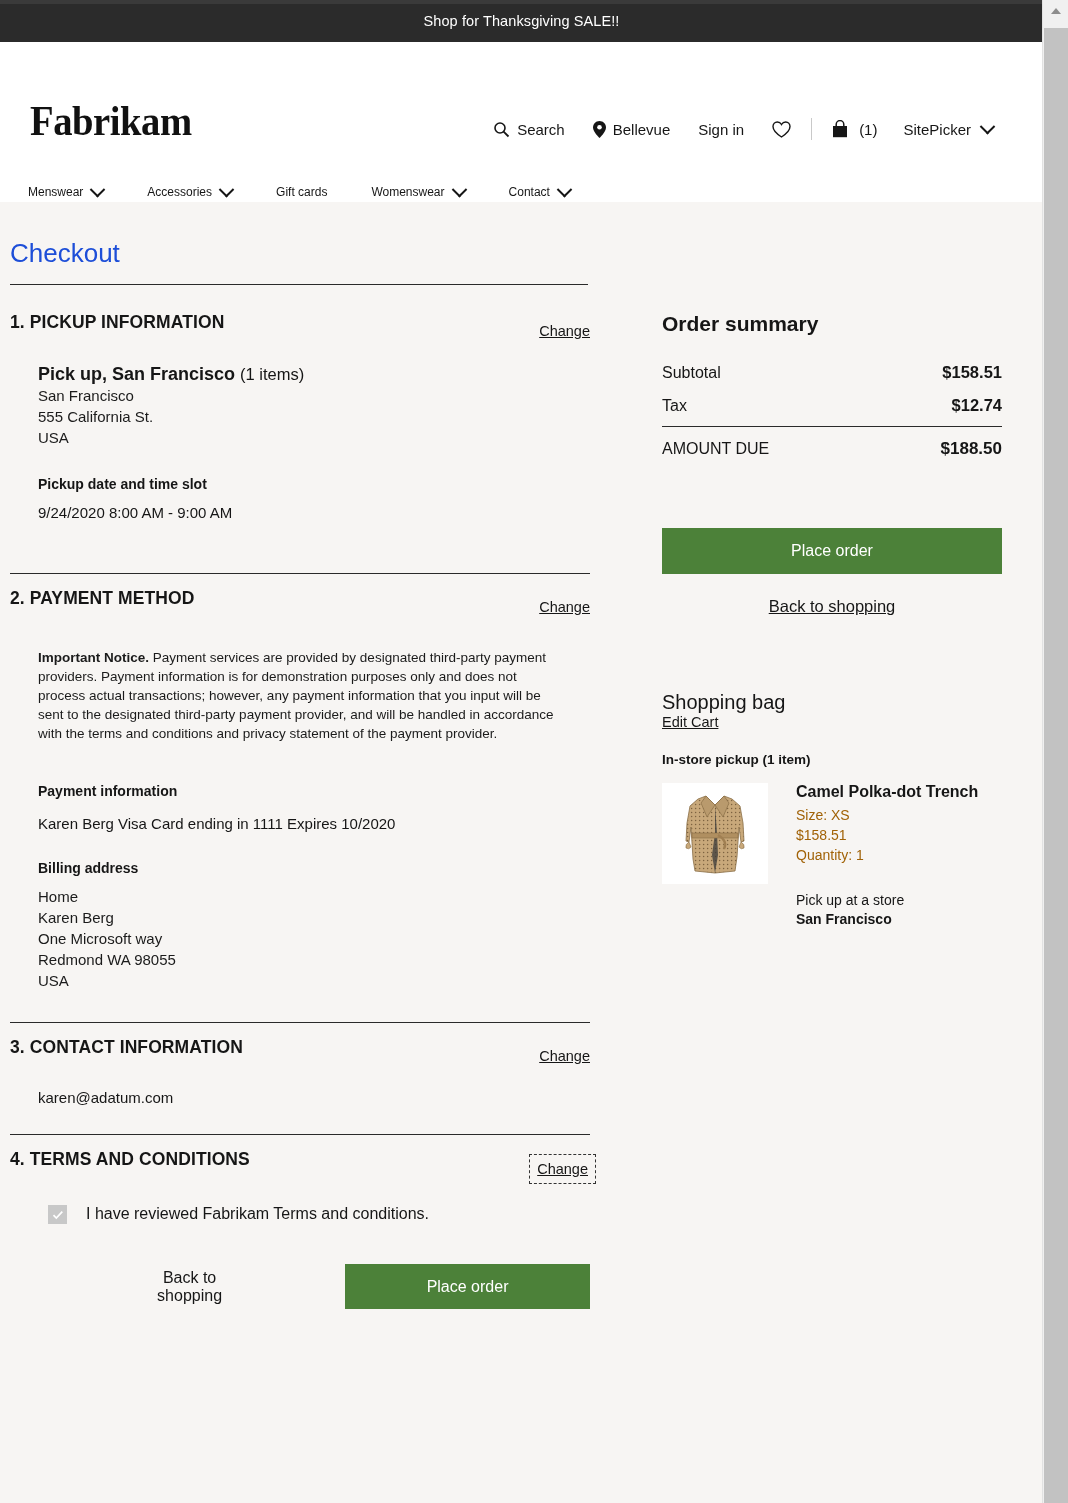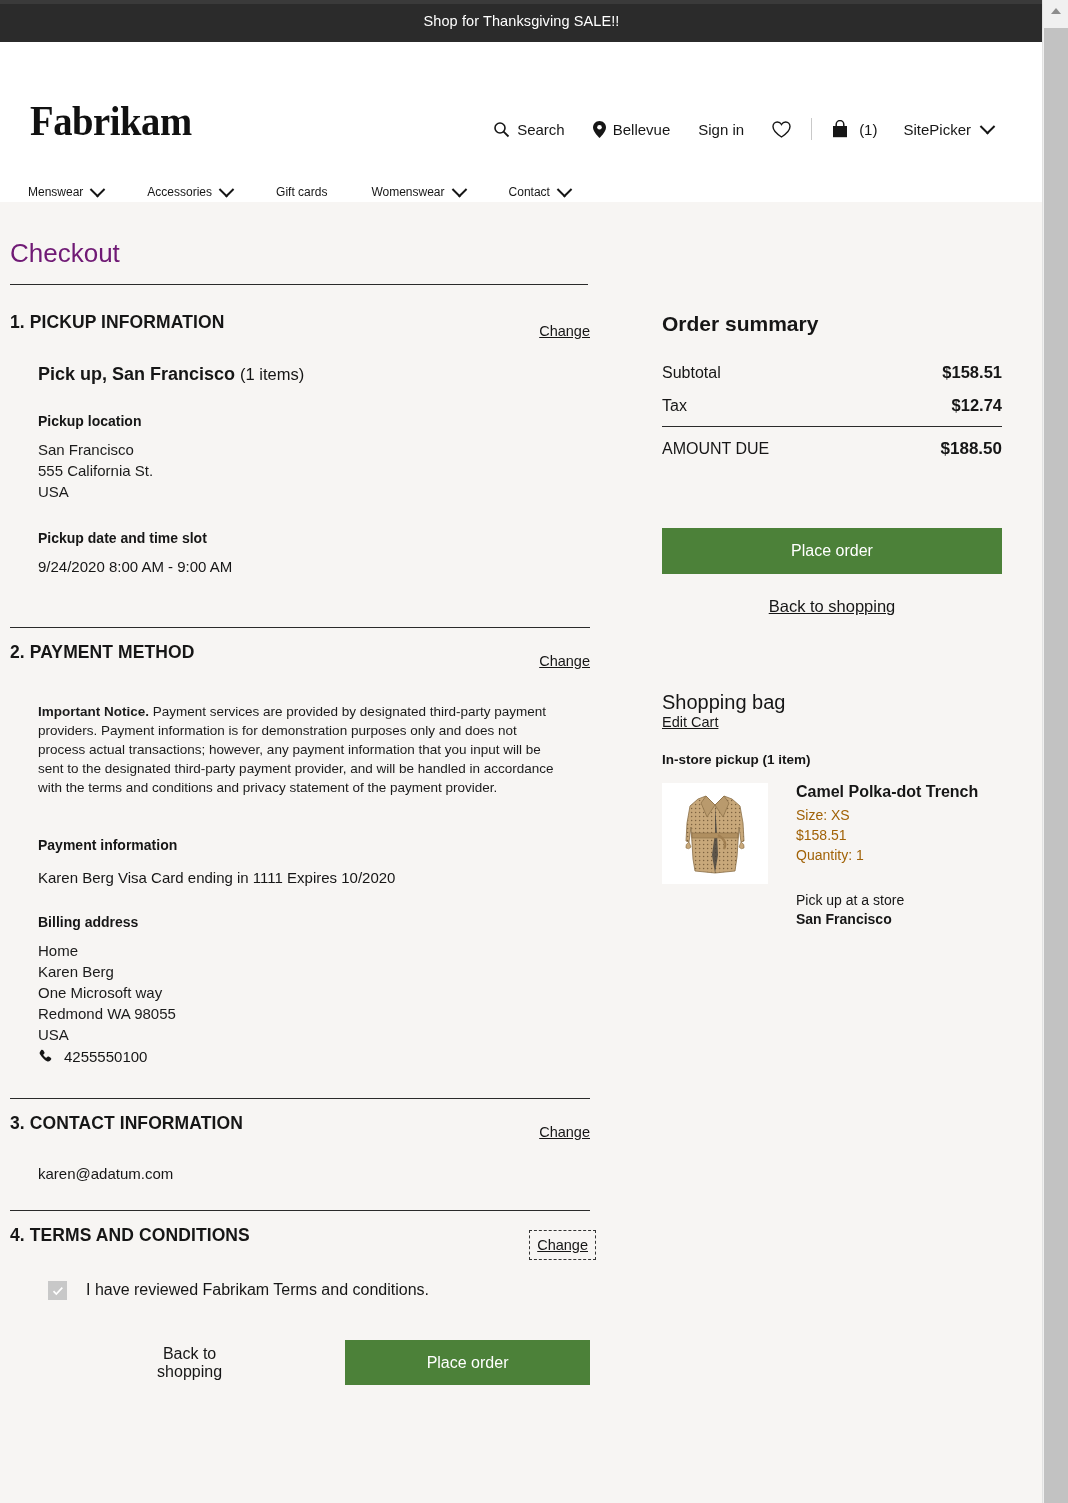--- a/index.html
+++ b/index.html
@@ -107,21 +107,21 @@
     background: #f7f5f3;
     min-height: 1300px;
     position: relative;
     padding-bottom: 40px;
   }
   .page-title {
     position: absolute;
     left: 10px; top: 36px;
     font-size: 26px;
     font-weight: 400;
-    color: #701a75;
+    color: #1d4ed8;
   }
   .title-rule {
     position: absolute;
     left: 10px; top: 82px;
     width: 578px; height: 1px;
     background: #2a2a2a;
   }
 
   .col-left {
     position: absolute;
@@ -479,21 +479,20 @@
       <div class="section">
         <div class="section-head">
           <div class="section-title">1. PICKUP INFORMATION</div>
           <button class="change-link">Change</button>
         </div>
         <div class="sec-body">
           <div class="pickup-head">
             <b>Pick up, San Francisco</b>
             <span>(1 items)</span>
           </div>
-          <div class="sub-label">Pickup location</div>
           <div class="addr-line">San Francisco</div>
           <div class="addr-line">555 California St.</div>
           <div class="addr-line">USA</div>
           <div class="sub-label">Pickup date and time slot</div>
           <div class="slot-line">9/24/2020 8:00 AM - 9:00 AM</div>
         </div>
         <div class="section-rule" style="margin-top:50px;"></div>
       </div>
 
       <div class="section">
@@ -506,28 +505,20 @@
             <b>Important Notice.</b><span>  Payment services are provided by designated third-party payment providers.  Payment information is for demonstration purposes only and does not process actual transactions; however, any payment information that you input will be sent to the designated third-party payment provider, and will be handled in accordance with the terms and conditions and privacy statement of the payment provider.</span>
           </div>
           <div class="sub-label" style="margin-top:40px;">Payment information</div>
           <div class="pay-line">Karen Berg   Visa   Card ending in 1111   Expires 10/2020</div>
           <div class="sub-label">Billing address</div>
           <div class="addr-line">Home</div>
           <div class="addr-line">Karen Berg</div>
           <div class="addr-line">One Microsoft way</div>
           <div class="addr-line">Redmond WA   98055</div>
           <div class="addr-line">USA</div>
-          <div class="phone-row">
-            <span class="icon">
-              <svg width="15" height="15" viewBox="0 0 15 15">
-                  <path d="M3.2 1.1c.6-.6 1.5-.5 2 .2l1.1 1.6c.4.6.3 1.3-.2 1.8l-.7.7c-.2.2-.2.4-.1.6.4.9 1.8 2.3 2.7 2.7.2.1.4.1.6-.1l.7-.7c.5-.5 1.2-.6 1.8-.2l1.6 1.1c.7.5.8 1.4.2 2l-.9.9c-.8.8-2 1-3 .5C6.7 11.1 3.9 8.3 2 5.2c-.6-1-.4-2.2.4-3l.8-1.1z" fill="#161616"></path>
-                </svg>
-            </span>
-            <span>4255550100</span>
-          </div>
         </div>
         <div class="section-rule" style="margin-top:31px;"></div>
       </div>
 
       <div class="section">
         <div class="section-head">
           <div class="section-title">3. CONTACT INFORMATION</div>
           <button class="change-link">Change</button>
         </div>
         <div class="contact-body">karen@adatum.com</div>

